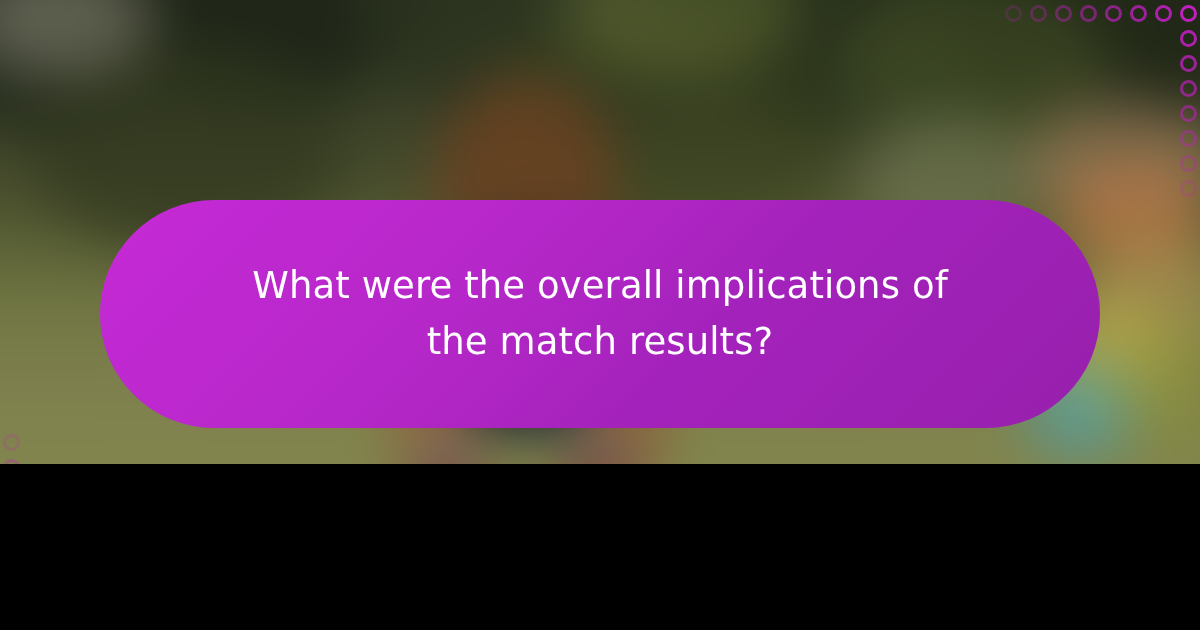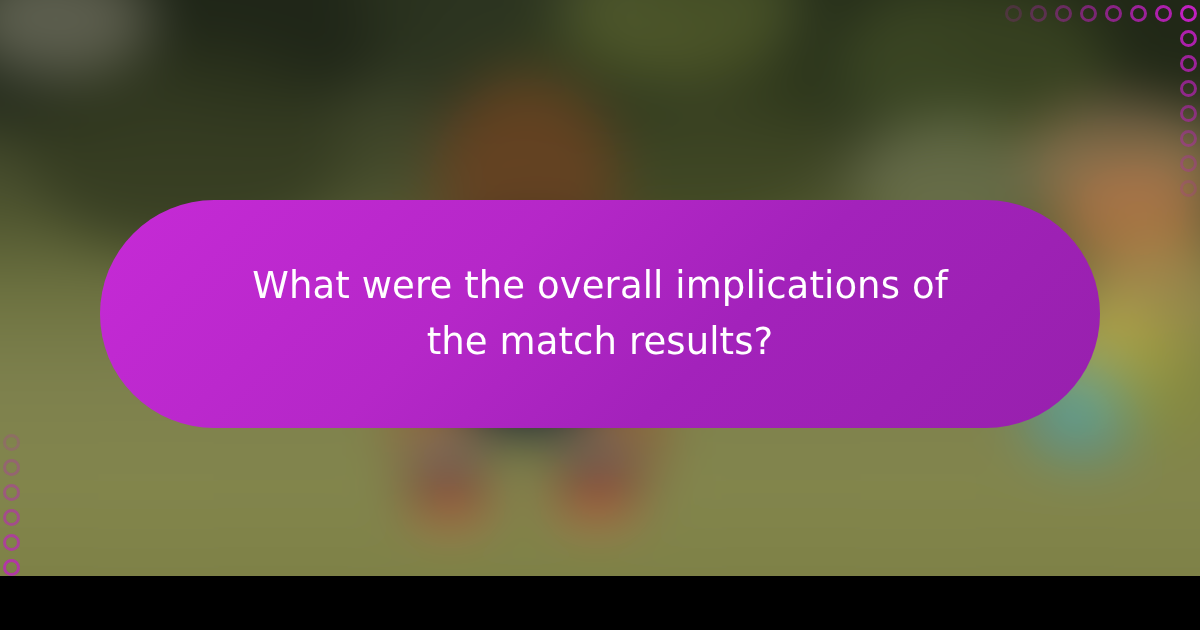--- a/index.html
+++ b/index.html
@@ -4,21 +4,21 @@
 <style>
   html, body {
     margin: 0;
     padding: 0;
     background: #000;
   }
 
   #stage {
     position: relative;
     width: 1200px;
-    height: 576px;
+    height: 464px;
     overflow: hidden;
     font-family: "DejaVu Sans", "Liberation Sans", sans-serif;
   }
 
   
   .bg-photo {
     position: absolute;
     left: -60px;
     top: -60px;
     width: 1320px;

